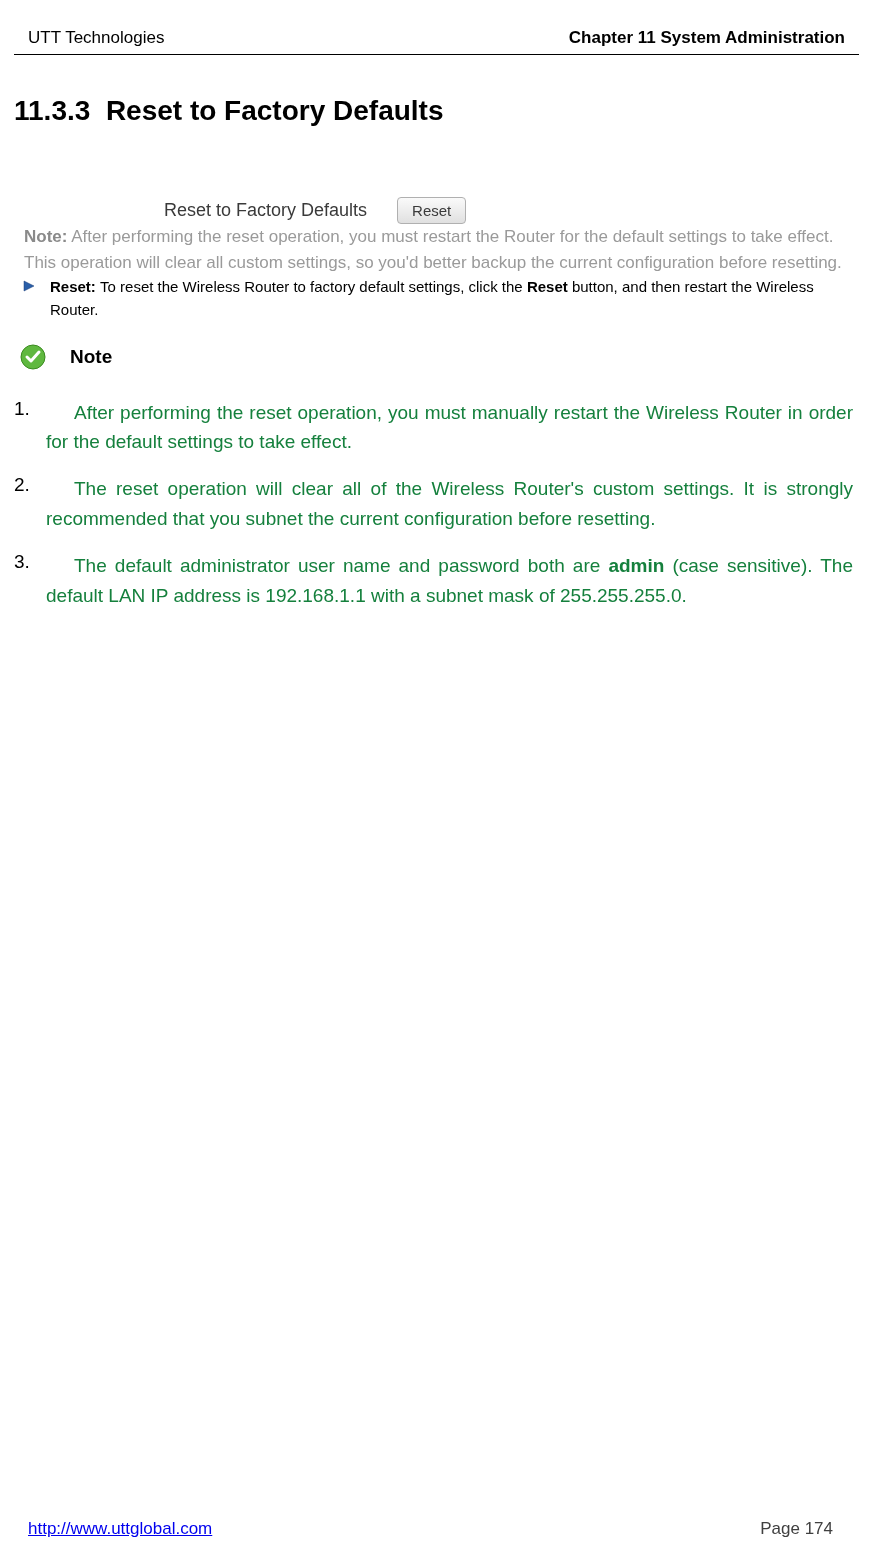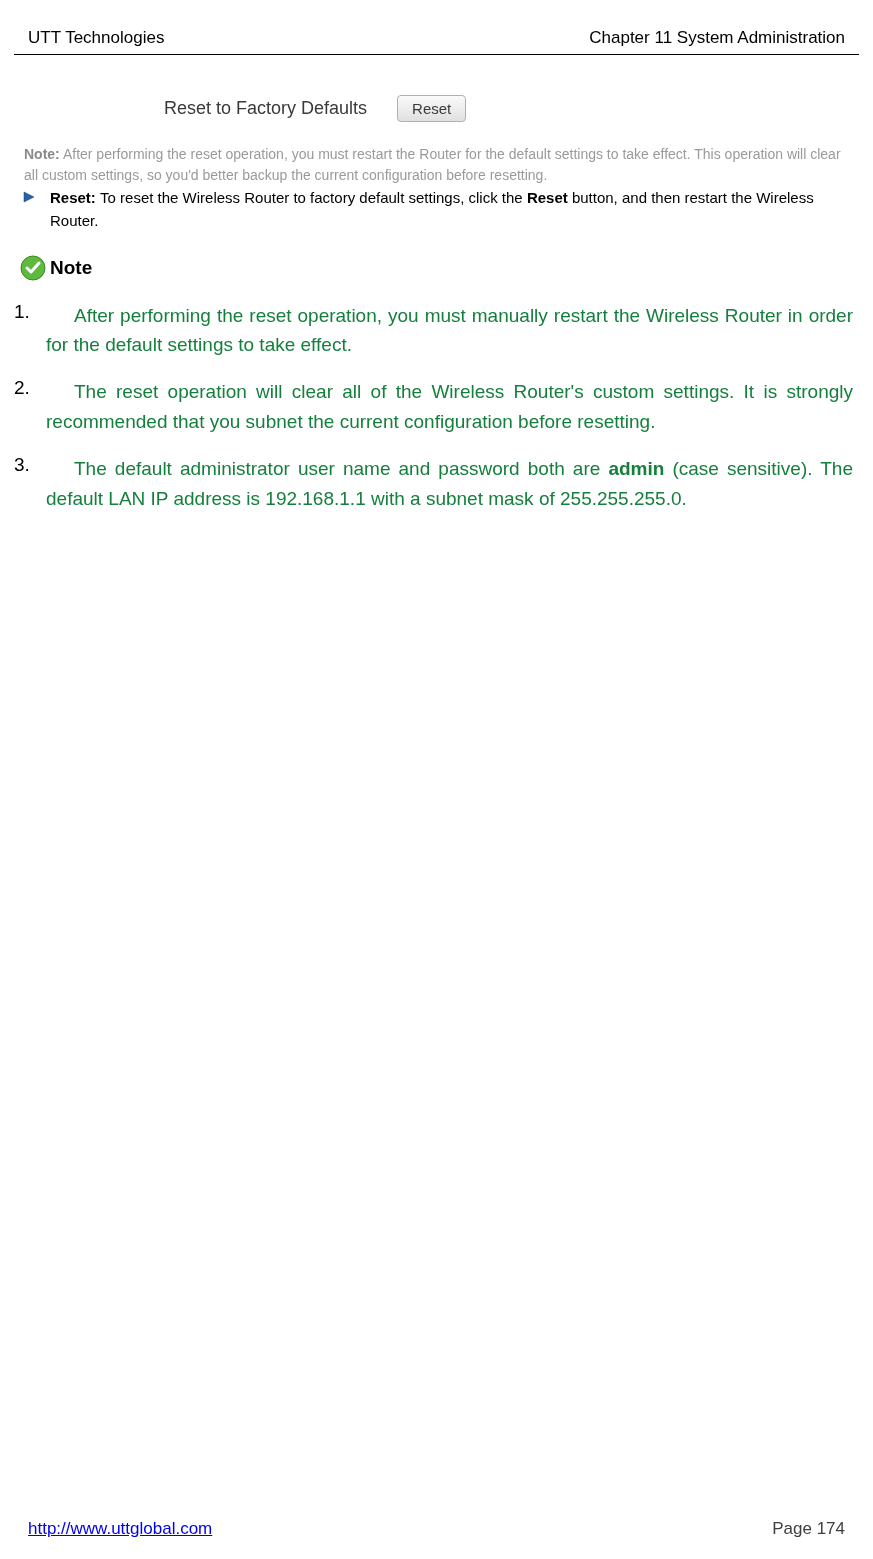--- a/index.html
+++ b/index.html
@@ -19,21 +19,21 @@
       display: flex;
       justify-content: space-between;
       padding: 28px 28px 6px 28px;
       font-size: 17px;
       color: #000;
     }
     .page-header .left {
       font-weight: normal;
     }
     .page-header .right {
-      font-weight: normal;
+      font-weight: bold;
     }
     .header-line {
       border: none;
       border-top: 1.5px solid #000;
       margin: 0 14px 0 14px;
     }
     .content {
       padding: 0 14px 0 14px;
     }
     .section-heading {
@@ -59,22 +59,21 @@
       background: linear-gradient(to bottom, #fafafa, #e0e0e0);
       border: 1px solid #b0b0b0;
       border-radius: 4px;
       padding: 4px 14px;
       font-size: 15px;
       color: #3a3a3a;
       cursor: pointer;
       font-family: Arial, sans-serif;
     }
     .note-text {
-      margin-top: 22px;
-      font-size: 14px;
+      font-size: 17px;
       color: #9a9a9a;
       line-height: 1.5;
     }
     .note-text .bold {
       font-weight: bold;
       color: #8a8a8a;
     }
     .figure-caption {
       text-align: center;
       font-size: 17px;
@@ -104,24 +103,24 @@
       font-size: 15px;
       color: #000;
       line-height: 1.55;
     }
     .bullet-text .bold {
       font-weight: bold;
     }
     .note-row {
       display: flex;
       align-items: center;
-      gap: 4px;
+      gap: 24px;
       padding: 0 6px;
       margin-top: 22px;
-      margin-bottom: 20px;
+      margin-bottom: 28px;
     }
     .check-icon {
       width: 26px;
       height: 26px;
       flex-shrink: 0;
     }
     .check-icon svg {
       width: 26px;
       height: 26px;
       display: block;
@@ -151,21 +150,21 @@
       margin-left: -28px;
       text-indent: 28px;
     }
     .numbered-item .text .bold {
       font-weight: bold;
     }
     .page-footer {
       position: absolute;
       bottom: 20px;
       left: 0;
-      right: 0;
+      right: 12px;
       display: flex;
       justify-content: space-between;
       padding: 0 28px;
       font-size: 17px;
       margin-top: 40px;
     }
     .page-footer .link {
       color: #0000ee;
       text-decoration: underline;
     }
@@ -176,20 +175,24 @@
 </head>
 <body>
 
 <div class="page-header">
   <span class="left">UTT Technologies</span>
   <span class="right">Chapter 11 System Administration</span>
 </div>
 <hr class="header-line">
 
 <div class="content">
+  <h2 class="section-heading">
+    <span>11.3.3</span>&nbsp;
+    <span>Reset to Factory Defaults</span>
+  </h2>
 
   <div class="screenshot-area">
     <div class="reset-row">
       <span class="reset-label">Reset to Factory Defaults</span>
       <button class="reset-button">Reset</button>
     </div>
     <div class="note-text">
       <span class="bold">Note:</span><span> After performing the reset operation, you must restart the Router for the default settings to take effect. This operation will clear all custom settings, so you'd better backup the current configuration before resetting.</span>
     </div>
   </div>

